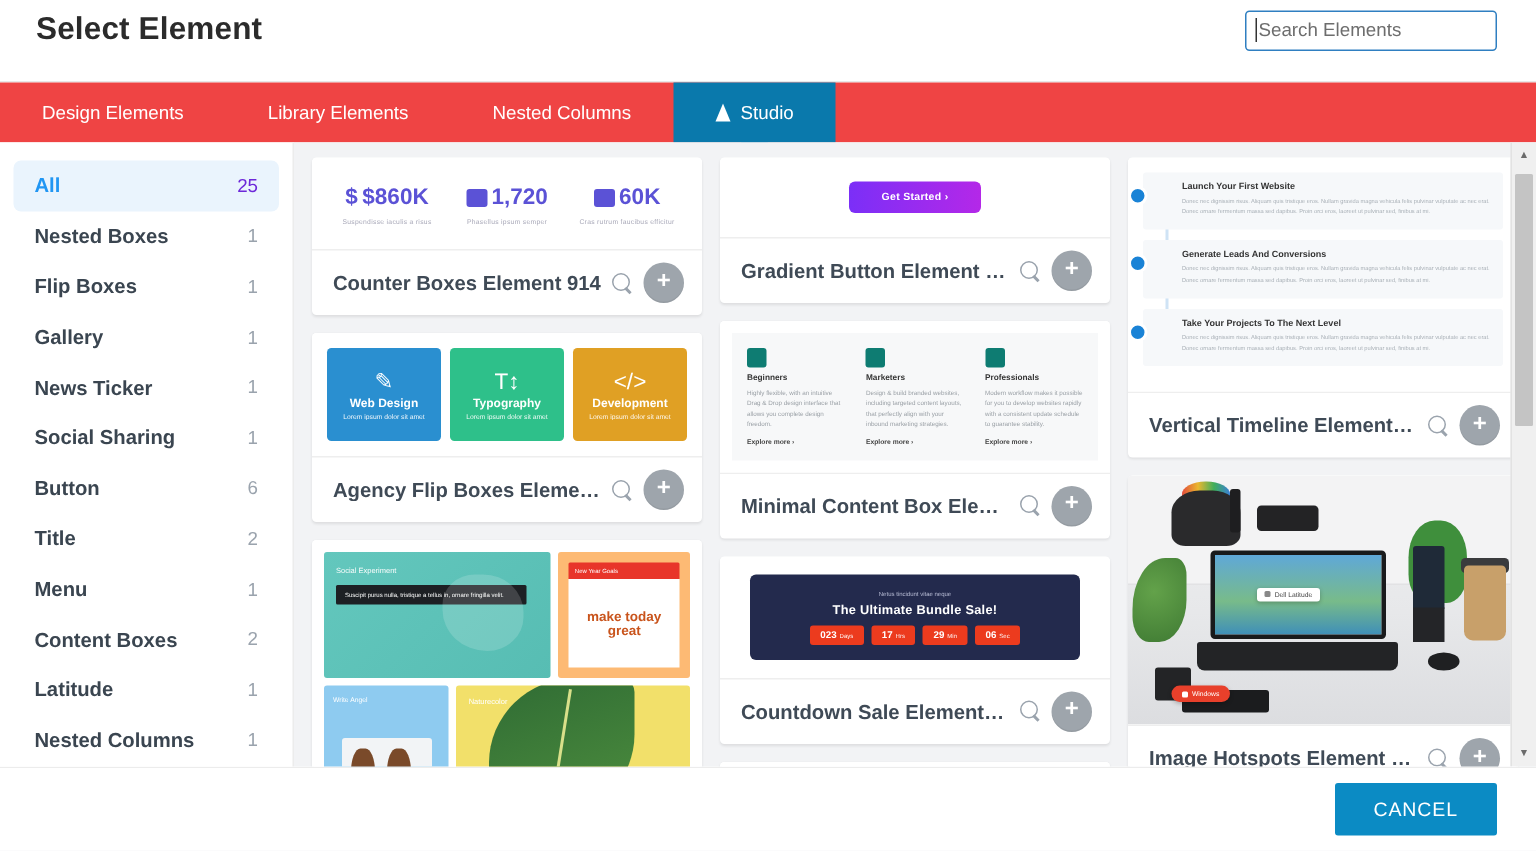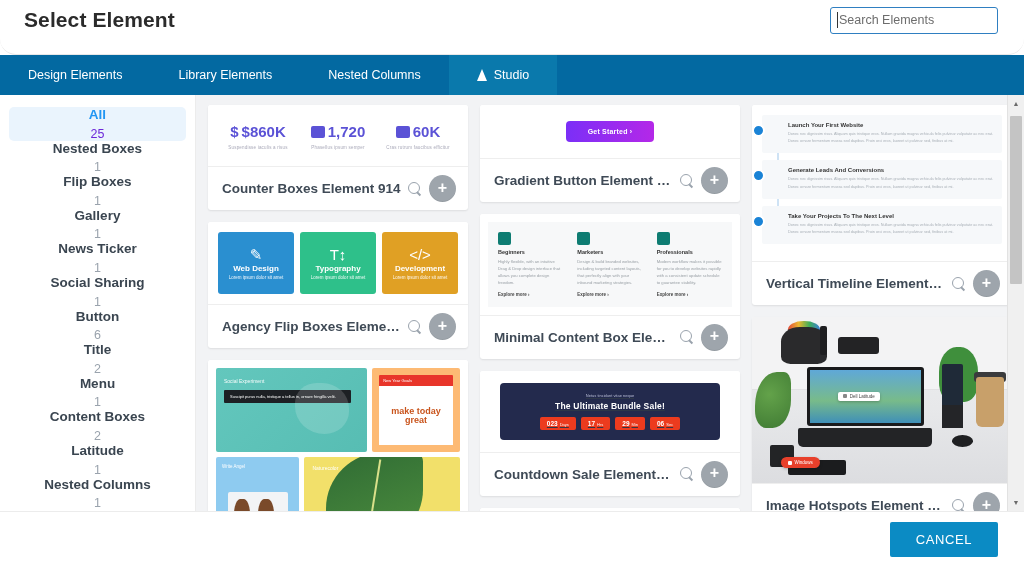--- a/index.html
+++ b/index.html
@@ -9,34 +9,34 @@
     background: #ffffff;
     color: #2d3748;
     -webkit-font-smoothing: antialiased;
   }
   .app { position: relative; width: 1024px; height: 567px; background:#fff; display:flex; flex-direction:column; }
 
   
   .header {
     height: 55px; flex: 0 0 55px; background:#fff;
     display:flex; align-items:center; justify-content:space-between;
-    padding: 0 26px 14px 24px; border-bottom:1px solid #e8e8e8;border-radius:16px;
+    padding: 0 26px 14px 24px; border-bottom:1px solid #e8e8e8;
   }
   .page-title { font-size: 21px; font-weight: bold; color:#2b2b2b; letter-spacing: .1px; }
   .search-wrap { position: relative; }
   .search-input {
     width: 168px; height: 27px; border: 1px solid #2f7fc1; border-radius: 3px;
     padding: 0 8px; font-size: 12.5px; font-family: "Liberation Sans", sans-serif;
     color:#555; outline: none; background:#fff;
   }
   .search-input::placeholder { color:#6d6d6d; }
   .caret { position:absolute; left:7px; top:5px; width:1px; height:16px; background:#333; }
 
   
-  .tabbar { height: 40px; flex:0 0 40px; background:#0369a1; display:flex; align-items:stretch; position:relative; }
+  .tabbar { height: 40px; flex:0 0 40px; background:#ef4444; display:flex; align-items:stretch; position:relative; }
   .tab {
     padding: 0 28px; display:flex; align-items:center; justify-content:center; gap:6px;
     font-size: 12.5px; color:#ffffff; cursor:pointer; white-space:nowrap;
   }
   .tab.active { background:#0a79ac; position:relative; }
   .tab-pointer {
     position:absolute; left:50%; transform:translateX(-50%); bottom:-9px;
     width:0;height:0;border-left:9px solid transparent;border-right:9px solid transparent;border-top:9px solid #0a79ac;
   }
   .studio-glyph { display:inline-block; width:11px; height:12px; position:relative; }
@@ -49,21 +49,21 @@
   .body { flex:1; display:flex; min-height:0; background:#fff; position:relative; }
 
   
   .sidebar {
     width: 196px; flex:0 0 196px; background:#fff; border-right:1px solid #ececec;
     padding: 12px 9px 0 9px; overflow:hidden;
   }
   .cat {
     display:flex; align-items:center; justify-content:space-between;
     height: 33.6px; padding: 0 14px; border-radius: 5px;
-    font-size: 13.5px; font-weight:bold; color:#3a4550; cursor:pointer;flex-direction:column;
+    font-size: 13.5px; font-weight:bold; color:#3a4550; cursor:pointer;
   }
   .cat .count { font-size: 12.5px; font-weight:normal; color:#9aa3ad; }
   .cat.active { background:#eaf4fd; color:#2196f3; }
   .cat.active .count { color:#6d28d9; }
 
   
   .content { flex:1; background:#f2f3f5; padding: 10px 12px 0 12px; overflow:hidden; position:relative; }
   .grid { display:flex; gap:12px; height:100%; }
   .col { flex:1; display:flex; flex-direction:column; gap:12px; min-width:0; }
 
@@ -129,21 +129,21 @@
 
   
   .mcb { background:#f7f8f9; margin:8px; padding:10px 6px; display:flex; gap:6px; }
   .mcb .col3 { flex:1; padding:0 4px; }
   .mcb .ico { width:13px;height:13px;background:#0e7c72;border-radius:2px;margin-bottom:4px; }
   .mcb .t { font-size:5.5px; font-weight:bold; color:#333; margin-bottom:3px; }
   .mcb .p { font-size:4.2px; color:#9aa0a6; line-height:1.7; }
   .mcb .l { font-size:4.5px; color:#444; margin-top:5px; font-weight:bold; }
 
   
-  .cdwrap { padding:12px 20px;text-decoration:underline; }
+  .cdwrap { padding:12px 20px; }
   .cd { background:#232a4d; border-radius:4px; padding:10px 8px; text-align:center; }
   .cd .pre { font-size:4px; color:#b9bed6; }
   .cd .ttl { font-size:8.5px; font-weight:bold; color:#fff; margin:3px 0 6px; letter-spacing:.2px; }
   .cd .boxes { display:flex; gap:5px; justify-content:center; }
   .cd .bx { background:#ec3b1e; color:#fff; border-radius:2px; padding:3px 7px; display:flex; align-items:baseline; gap:2px; }
   .cd .bx b { font-size:6.5px; } .cd .bx i { font-style:normal; font-size:4px; opacity:.95; }
 
   
   .bw { padding:14px 10px 0; text-align:center; }
 

